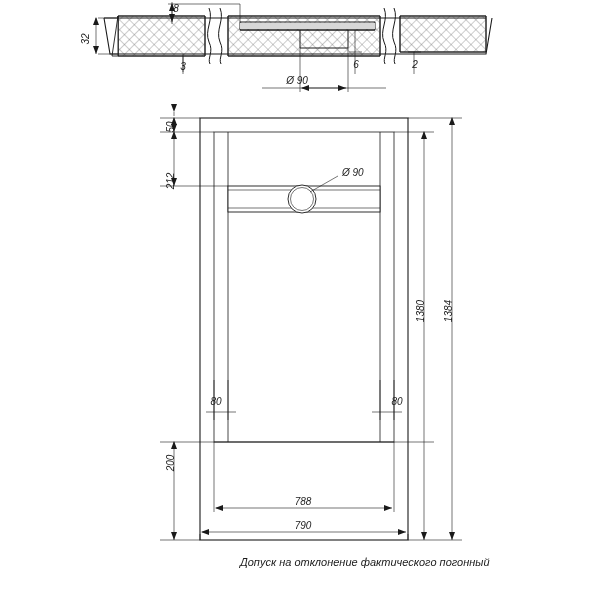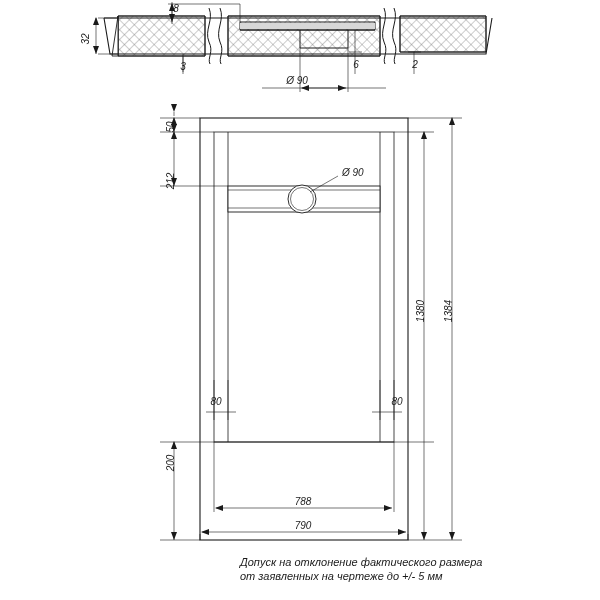--- a/index.html
+++ b/index.html
@@ -189,17 +189,16 @@
     <text x="452" y="311" font-family="Liberation Sans, sans-serif" font-size="10" font-style="italic" fill="#1a1a1a" text-anchor="middle" transform="rotate(-90 452 311)">1384</text>
     <text x="174" y="463" font-family="Liberation Sans, sans-serif" font-size="10" font-style="italic" fill="#1a1a1a" text-anchor="middle" transform="rotate(-90 174 463)">200</text>
     <text x="216" y="405" font-family="Liberation Sans, sans-serif" font-size="10" font-style="italic" fill="#1a1a1a" text-anchor="middle">80</text>
     <text x="397" y="405" font-family="Liberation Sans, sans-serif" font-size="10" font-style="italic" fill="#1a1a1a" text-anchor="middle">80</text>
     <text x="303" y="505" font-family="Liberation Sans, sans-serif" font-size="10" font-style="italic" fill="#1a1a1a" text-anchor="middle">788</text>
     <text x="303" y="529" font-family="Liberation Sans, sans-serif" font-size="10" font-style="italic" fill="#1a1a1a" text-anchor="middle">790</text>
     <text x="342" y="176" font-family="Liberation Sans, sans-serif" font-size="10" font-style="italic" fill="#1a1a1a" text-anchor="start">Ø 90</text>
   </svg>
 
   <div class="note">
-    <div>Допуск на отклонение фактического размера</div>
-    <div>от заявленных на чертеже до +/- 5 мм</div>
+    <div>Допуск на отклонение фактического погонный</div>
   </div>
 
 </div>
 
 </body></html>

